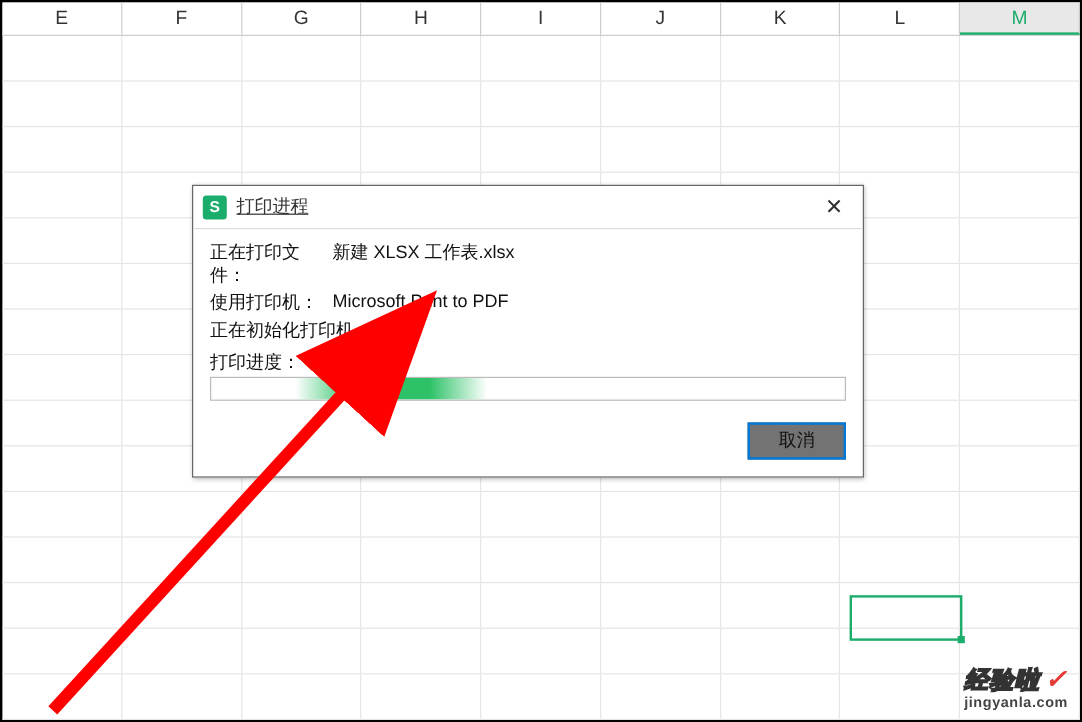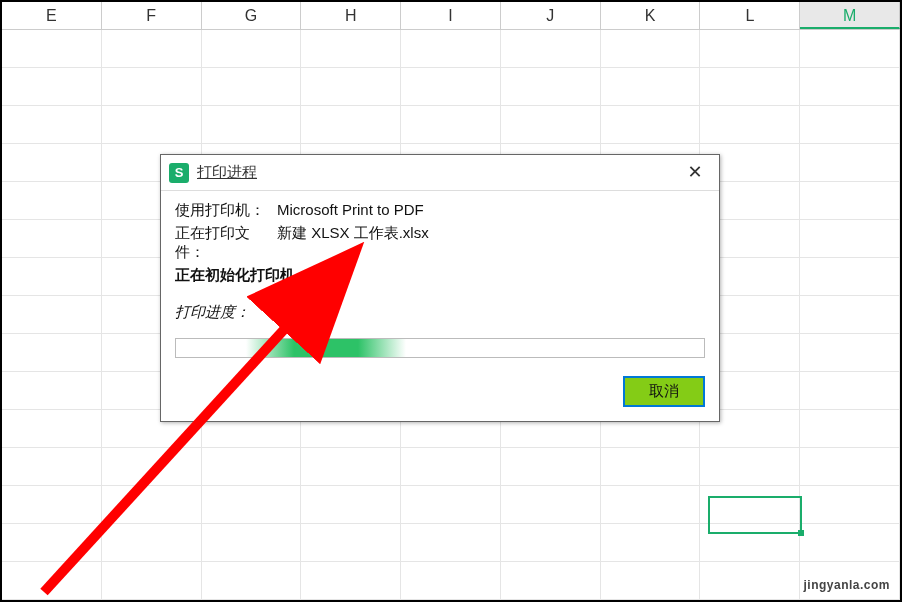--- a/index.html
+++ b/index.html
@@ -124,26 +124,24 @@
       display: flex;
       margin-bottom: 4px;
     }
     .info-label {
       width: 102px;
     }
     .info-value {
       flex: 1;
     }
     .status-row {
-      margin-bottom: 18px;
-      font-weight: bold;
+      margin-bottom: 8px;
     }
     .progress-label-row {
-      margin-bottom: 16px;
-      font-style: italic;
+      margin-bottom: 2px;
     }
     .progress-bar {
       width: 100%;
       height: 20px;
       border: 1px solid #bbb;
       background: #fff;
       position: relative;
       overflow: hidden;
     }
     .progress-fill {
@@ -155,21 +153,21 @@
       background: linear-gradient(90deg, rgba(26,173,107,0) 0%, #2dc267 30%, #2dc267 70%, rgba(26,173,107,0) 100%);
     }
     .dialog-footer {
       display: flex;
       justify-content: flex-end;
       margin-top: 18px;
     }
     .cancel-btn {
       padding: 4px 24px;
       border: 2px solid #0078d7;
-      background: #84cc16;
+      background: #737373;
       font-size: 15px;
       cursor: pointer;
       color: #111;
       margin-left: 28px;
     }
     
     .arrow {
       position: absolute;
       left: 32px;
       top: 220px;
@@ -396,26 +394,26 @@
     <div class="app-icon">
         <span class="app-icon-s">S</span>
       </div>
     <div class="dialog-title">打印进程</div>
     <div class="close-btn">
       <span>✕</span>
     </div>
   </div>
   <div class="dialog-body">
     <div class="info-row">
+      <span class="info-label">正在打印文件：</span>
+      <span class="info-value">新建 XLSX 工作表.xlsx</span>
+    </div>
+    <div class="info-row">
       <span class="info-label">使用打印机：</span>
       <span class="info-value">Microsoft Print to PDF</span>
-    </div>
-    <div class="info-row">
-      <span class="info-label">正在打印文件：</span>
-      <span class="info-value">新建 XLSX 工作表.xlsx</span>
     </div>
     <div class="status-row">正在初始化打印机...</div>
     <div class="progress-label-row">打印进度：</div>
     <div class="progress-bar">
       <div class="progress-fill"></div>
     </div>
     <div class="dialog-footer">
       <button class="cancel-btn">取消</button>
     </div>
   </div>
@@ -424,14 +422,17 @@
 <svg class="arrow" width="340" height="380">
   <defs>
     <marker id="ah" markerWidth="12" markerHeight="12" refX="9" refY="5" orient="auto">
       <polygon points="0,0 12,5 0,10" fill="#ff0000"></polygon>
     </marker>
   </defs>
   <line x1="10" y1="370" x2="310" y2="42" stroke="#ff0000" stroke-width="10" marker-end="url(#ah)"></line>
 </svg>
 
 <div class="watermark">
+  <div class="wm-top">
+    <span>经验啦</span><span class="wm-check">✓</span>
+  </div>
   <div class="wm-bottom">jingyanla.com</div>
 </div>
 
 </body></html>

